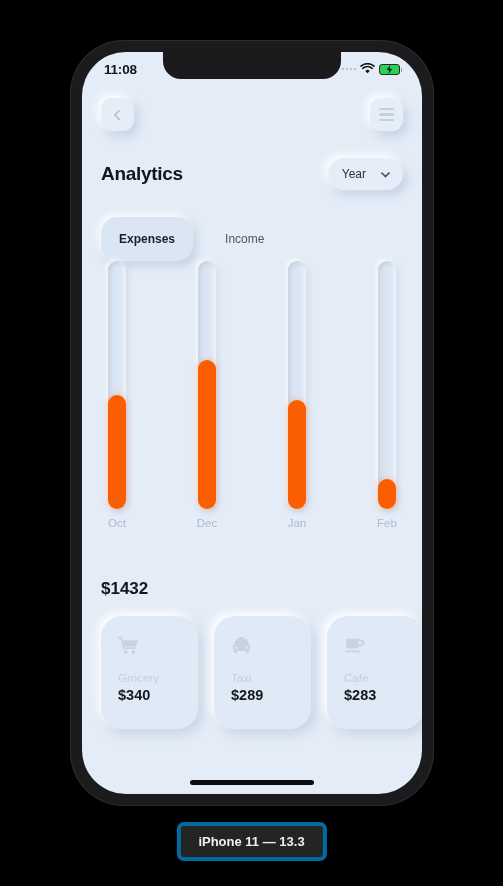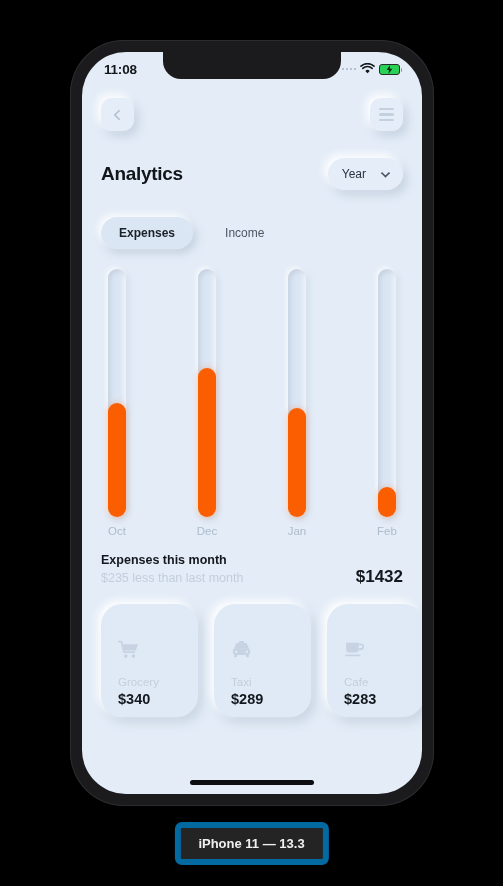--- a/index.html
+++ b/index.html
@@ -147,39 +147,39 @@
     border-right: 2px solid #4b5563;
     border-bottom: 2px solid #4b5563;
     transform: rotate(45deg) translate(-1px,-1px);
     border-radius: 1px;
   }
 
   
   .tabs { display: flex; align-items: center; gap: 14px; margin-top: 27px; }
   .tab {
     font-size: 12px; color: #4d5663; font-weight: 500;
-    padding: 9px 18px; border-radius: 16px; cursor: pointer;
+    padding: 15px 18px; border-radius: 16px; cursor: pointer;
     background: transparent;
   }
   .tab.active {
     color: #1b2129; font-weight: 600;
     background: #dbe6f4;
     box-shadow: -3px -3px 7px rgba(255,255,255,0.9),
                  3px 4px 8px rgba(163,177,198,0.5);
   }
 
   
   .chart {
     position: relative;
     margin-top: 20px;
     height: 270px;
   }
   .bars {
     display: flex; justify-content: space-between;
-    align-items: flex-start;
+    align-items: flex-end;
     height: 248px;
   }
   .barcol {
     width: 32px;
     display: flex; flex-direction: column; align-items: center;
   }
   .track {
     position: relative;
     width: 18px; height: 248px;
     border-radius: 9px;
@@ -213,21 +213,21 @@
 
   
   .cards {
     display: flex; gap: 16px;
     margin-top: 17px;
   }
   .card {
     flex: 0 0 97px;
     height: 113px;
     border-radius: 21px;
-    padding: 36px 0 0 17px;
+    padding: 20px 0 0 17px;
     background: #e0eaf6;
     box-shadow: -4px -4px 9px rgba(255,255,255,0.95),
                  4px 5px 11px rgba(163,177,198,0.42);
   }
   .card-icon { height: 26px; color: #c7d3e2; }
   .card-name { font-size: 11.5px; color: #c3cedd; margin-top: 10px; font-weight: 500; }
   .card-amount { font-size: 14.5px; font-weight: bold; color: #14181e; margin-top: 3px; }
 
   
   .home-ind {
@@ -236,21 +236,21 @@
     width: 124px; height: 5px;
     background: #0b0d10; border-radius: 3px;
   }
 
   
   .device-caption {
     position: absolute;
     left: 50%; top: 822px; transform: translateX(-50%);
     padding: 8px 18px;
     background: #242424;
-    border: 6px solid #0369a1;
+    border: 4px solid #0369a1;
     border-radius: 7px;
     color: #f0f0f0;
     font-size: 13px; font-weight: bold;
     white-space: nowrap;
   }
 </style>
 </head>
 <body>
 
 <div class="stage">
@@ -348,24 +348,20 @@
               <div class="fill" style="height: 12%;"></div>
             </div>
             <div class="barlabel">Feb</div>
           </div>
 
 
         </div>
       </div>
 
       <div class="summary">
-        <div>
-          <div class="sum-main">Expenses this month</div>
-          <div class="sum-sub">$235 less than last month</div>
-        </div>
         <div class="sum-amount">$1432</div>
       </div>
 
       <div class="cards">
 
         <div class="card">
           <div class="card-icon">
             <svg width="21" height="20" viewBox="0 0 22 20" fill="none">
               <path d="M0.8 1.2 H3.6 L6.2 12.2 H17.2" stroke="#c7d3e2" stroke-width="1.9" stroke-linecap="round" stroke-linejoin="round"></path>
               <path d="M5.2 4.1 H21 L18.6 10.6 H6.6 Z" fill="#c7d3e2"></path>

